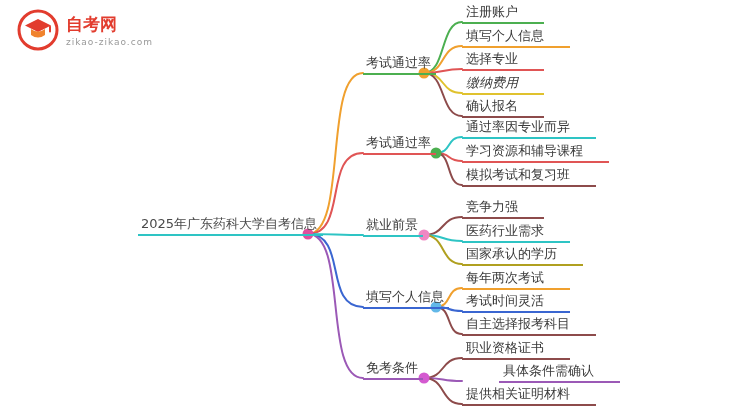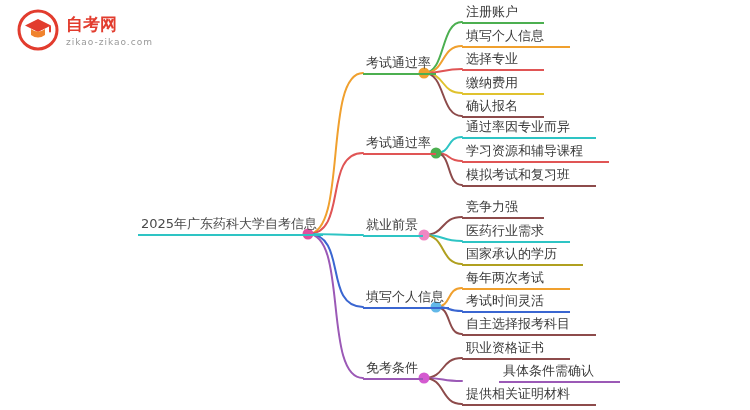--- a/index.html
+++ b/index.html
@@ -91,21 +91,21 @@
 
   <div class="node branch u-green" style="left:363px;top:54px;">考试通过率</div>
   <div class="node branch u-red" style="left:363px;top:134px;">考试通过率</div>
   <div class="node branch u-cyan" style="left:363px;top:216px;">就业前景</div>
   <div class="node branch u-blue" style="left:363px;top:288px;">填写个人信息</div>
   <div class="node branch u-purple" style="left:363px;top:359px;">免考条件</div>
 
   <div class="node u-green" style="left:462px;top:3px;">注册账户</div>
   <div class="node u-orange" style="left:462px;top:27px;">填写个人信息</div>
   <div class="node u-red" style="left:462px;top:50px;">选择专业</div>
-  <div class="node u-yellow" style="left:462px;top:74px;">缴纳费用</div>
+  <div class="node u-yellow" style="left:462px;top:74px;font-style:italic;">缴纳费用</div>
   <div class="node u-maroon" style="left:462px;top:97px;">确认报名</div>
 
   <div class="node u-cyan" style="left:462px;top:118px;">通过率因专业而异</div>
   <div class="node u-red" style="left:462px;top:142px;">学习资源和辅导课程</div>
   <div class="node u-maroon" style="left:462px;top:166px;">模拟考试和复习班</div>
 
   <div class="node u-maroon" style="left:462px;top:198px;text-align:right;">竞争力强</div>
   <div class="node u-cyan" style="left:462px;top:222px;">医药行业需求</div>
   <div class="node u-olive" style="left:462px;top:245px;text-align:right;">国家承认的学历</div>
 

